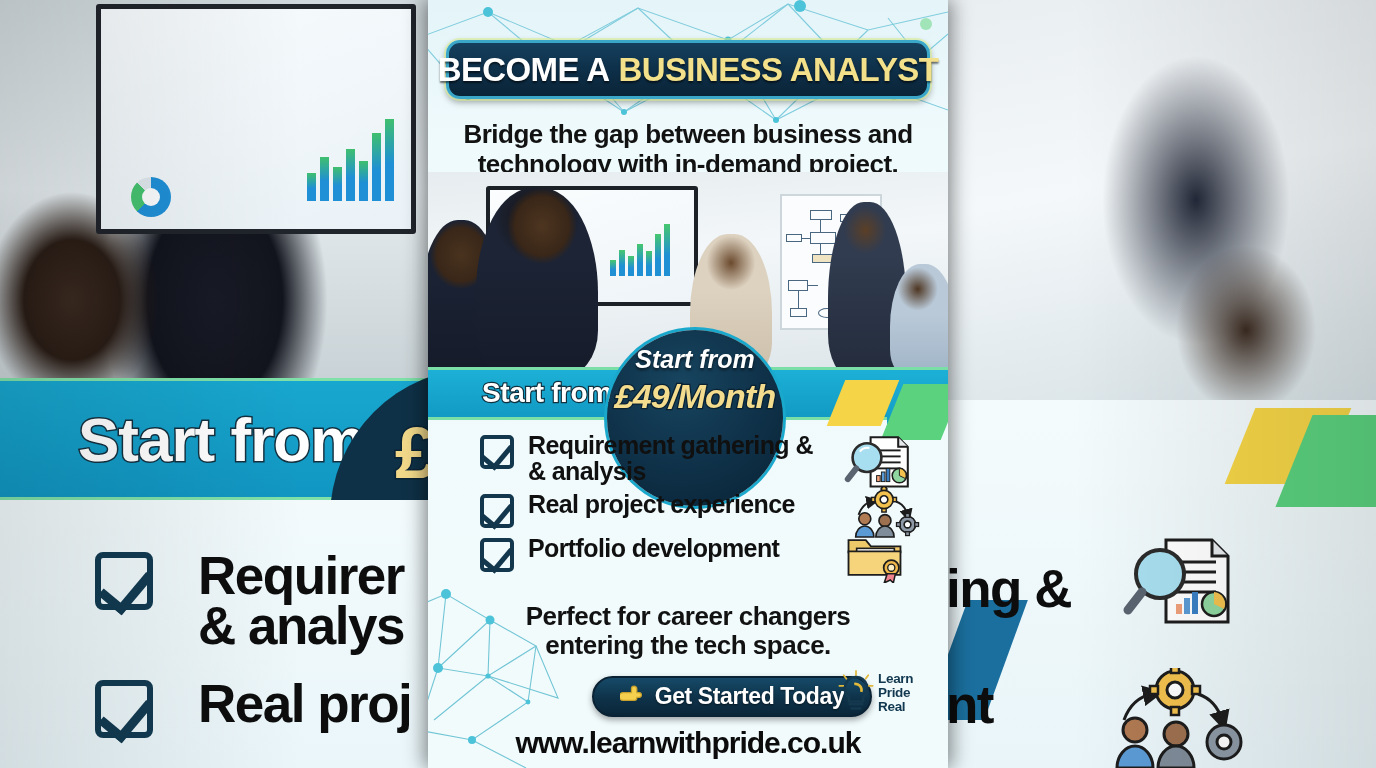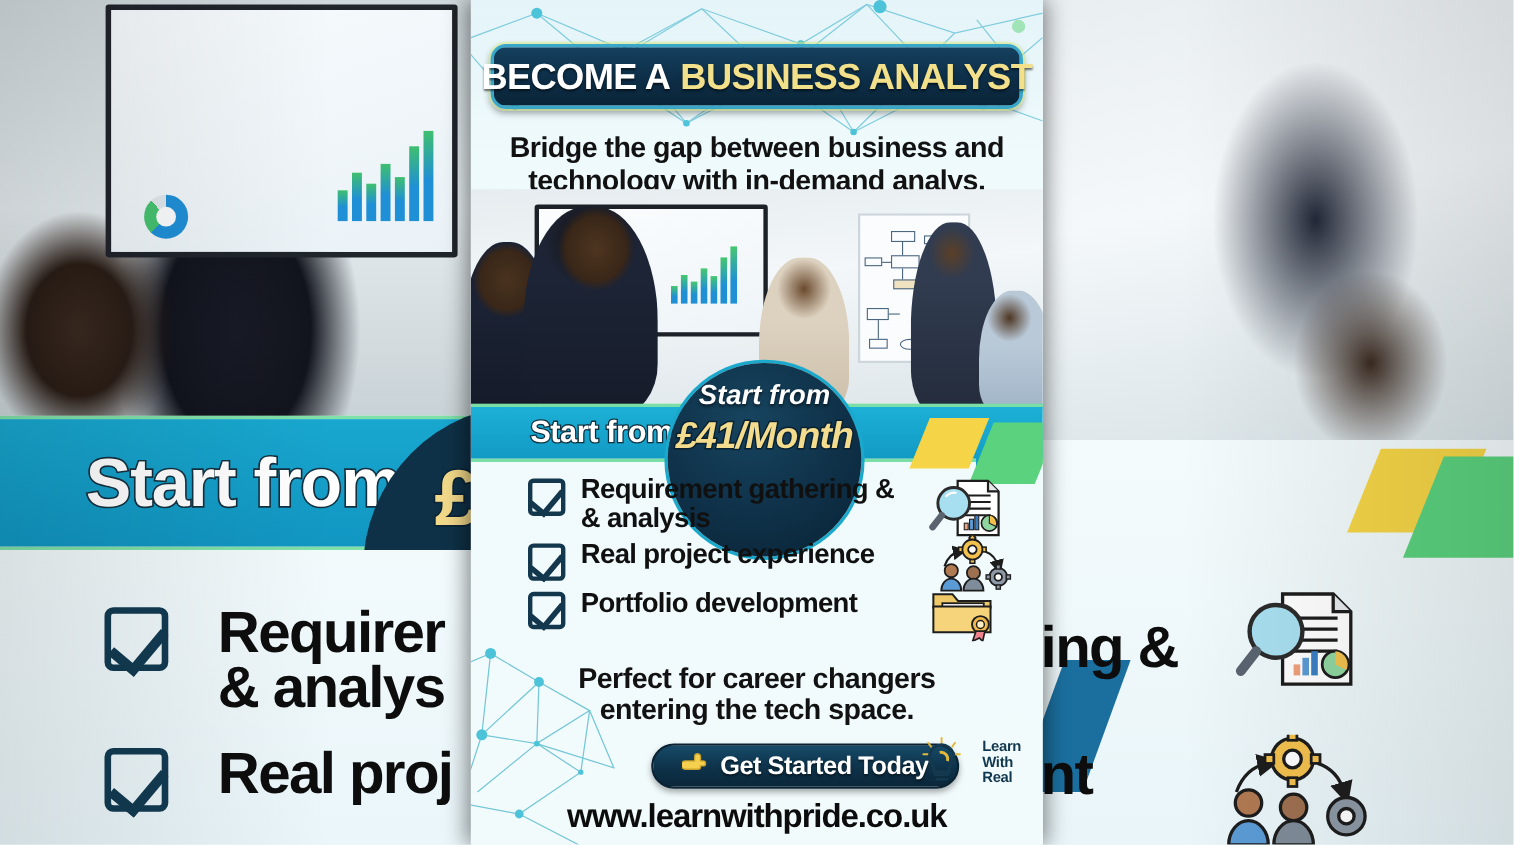--- a/index.html
+++ b/index.html
@@ -249,21 +249,21 @@
   .cta-inner{
     position:absolute; inset:0;
     background:linear-gradient(180deg,#164a68 0%,#0e3249 55%,#0a2639 100%);
     border-radius:21px; border:2px solid #0a2233;
     display:flex;align-items:center;justify-content:center;gap:9px;
     box-shadow:0 3px 6px rgba(0,0,0,.35);
   }
   .cta-text{ font-size:23px;font-weight:bold;color:#fff;letter-spacing:-.4px;
              text-shadow:0 1px 2px rgba(0,0,0,.5);}
   #logo-block{ position:absolute; left:838px; top:664px; width:104px; height:58px;
-               display:flex;align-items:center;gap:19px; }
+               display:flex;align-items:center;gap:4px; }
   .logo-words{ font-size:13.5px;font-weight:bold;color:#12384f;line-height:1.04;
                letter-spacing:-.3px; }
   #website{
     position:absolute; left:18px; top:726px; width:484px; text-align:center;
     font-size:30px; font-weight:bold; color:#0c0c0c; letter-spacing:-1px;
   }
   .ic{ display:block; }
 </style>
 </head>
 <body>
@@ -408,21 +408,21 @@
     </g>
   </svg>
 
   <div id="headline-badge">
     <span class="hl-w">BECOME A</span>
     <span class="hl-y">BUSINESS ANALYST</span>
   </div>
 
   <div id="subhead">
     <div>Bridge the gap between business and</div>
-    <div>technology with in-demand analys.</div>
+    <div>technology with in-demand project.</div>
   </div>
 
   <div id="photo-strip">
     <div class="ph-tv">
       <div class="tvbar" style="left:120px;height:16px"></div>
       <div class="tvbar" style="left:129px;height:26px"></div>
       <div class="tvbar" style="left:138px;height:20px"></div>
       <div class="tvbar" style="left:147px;height:32px"></div>
       <div class="tvbar" style="left:156px;height:25px"></div>
       <div class="tvbar" style="left:165px;height:42px"></div>
@@ -466,21 +466,21 @@
          background:radial-gradient(ellipse 28px 30px at 42% 22%,#4e3622 0%,rgba(78,54,34,0) 72%),
          linear-gradient(180deg,#b9c9d8 44%,#9fb3c6 100%);"></div>
   </div>
 
   <div id="price-band"></div>
   <div id="band-startfrom">Start from</div>
   <div id="chev-yellow"></div>
   <div id="chev-green"></div>
   <div id="price-circle"></div>
   <div id="price-startfrom">Start from</div>
-  <div id="price-amount">£41/Month</div>
+  <div id="price-amount">£49/Month</div>
 
   <div id="closing">
     <div>Perfect for career changers</div>
     <div>entering the tech space.</div>
   </div>
 
   <div id="features">
 
     <div class="feat">
       <span class="chkbox"></span>
@@ -600,16 +600,16 @@
       <path d="M20 8 a13 13 0 0 1 8 23 v5 h-16 v-5 a13 13 0 0 1 8 -23 z" fill="none" stroke="#14394f" stroke-width="3"></path>
       <path d="M18 16 a7 7 0 0 1 8 9" fill="none" stroke="#e0b93c" stroke-width="3"></path>
       <g stroke="#14394f" stroke-width="3" stroke-linecap="round">
         <line x1="13" y1="39" x2="27" y2="39"></line>
           <line x1="15" y1="44" x2="25" y2="44"></line>
       </g>
     </svg>
   </span>
   <span class="logo-words">
     <span>Learn</span><br>
-    <span>With</span><br>
+    <span>Pride</span><br>
     <span>Real</span>
   </span>
 </div>
 
 </body></html>

